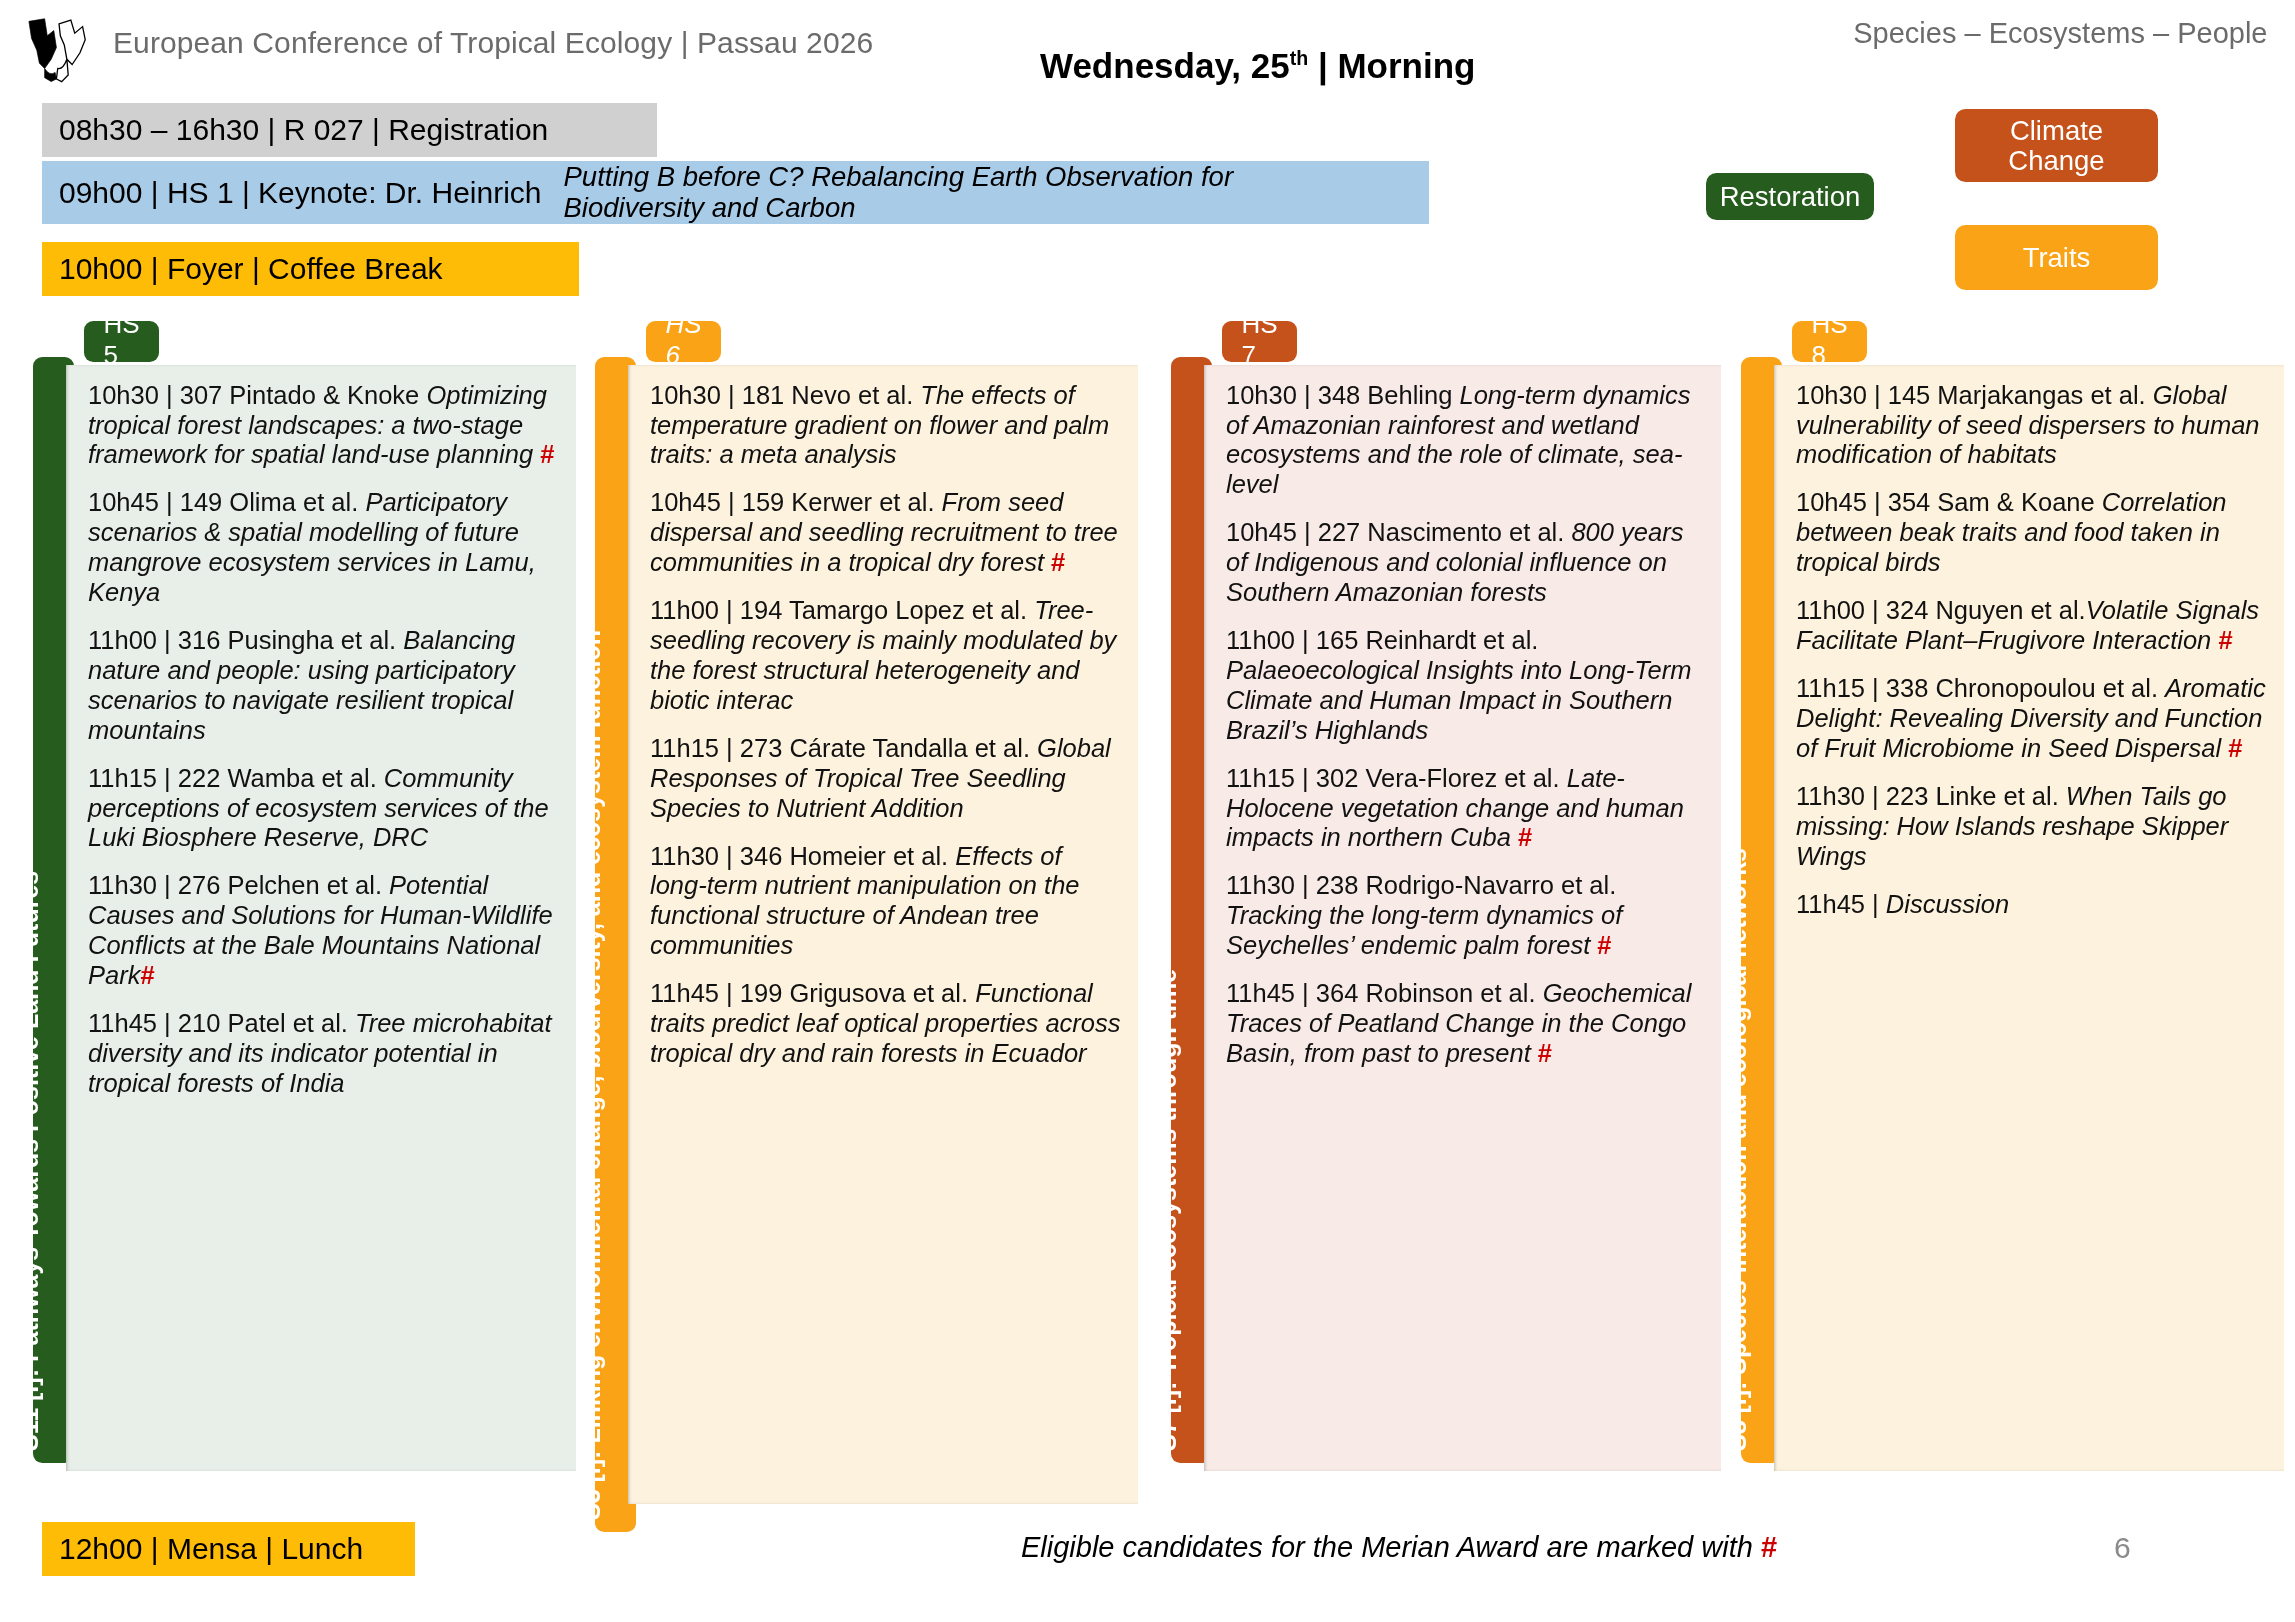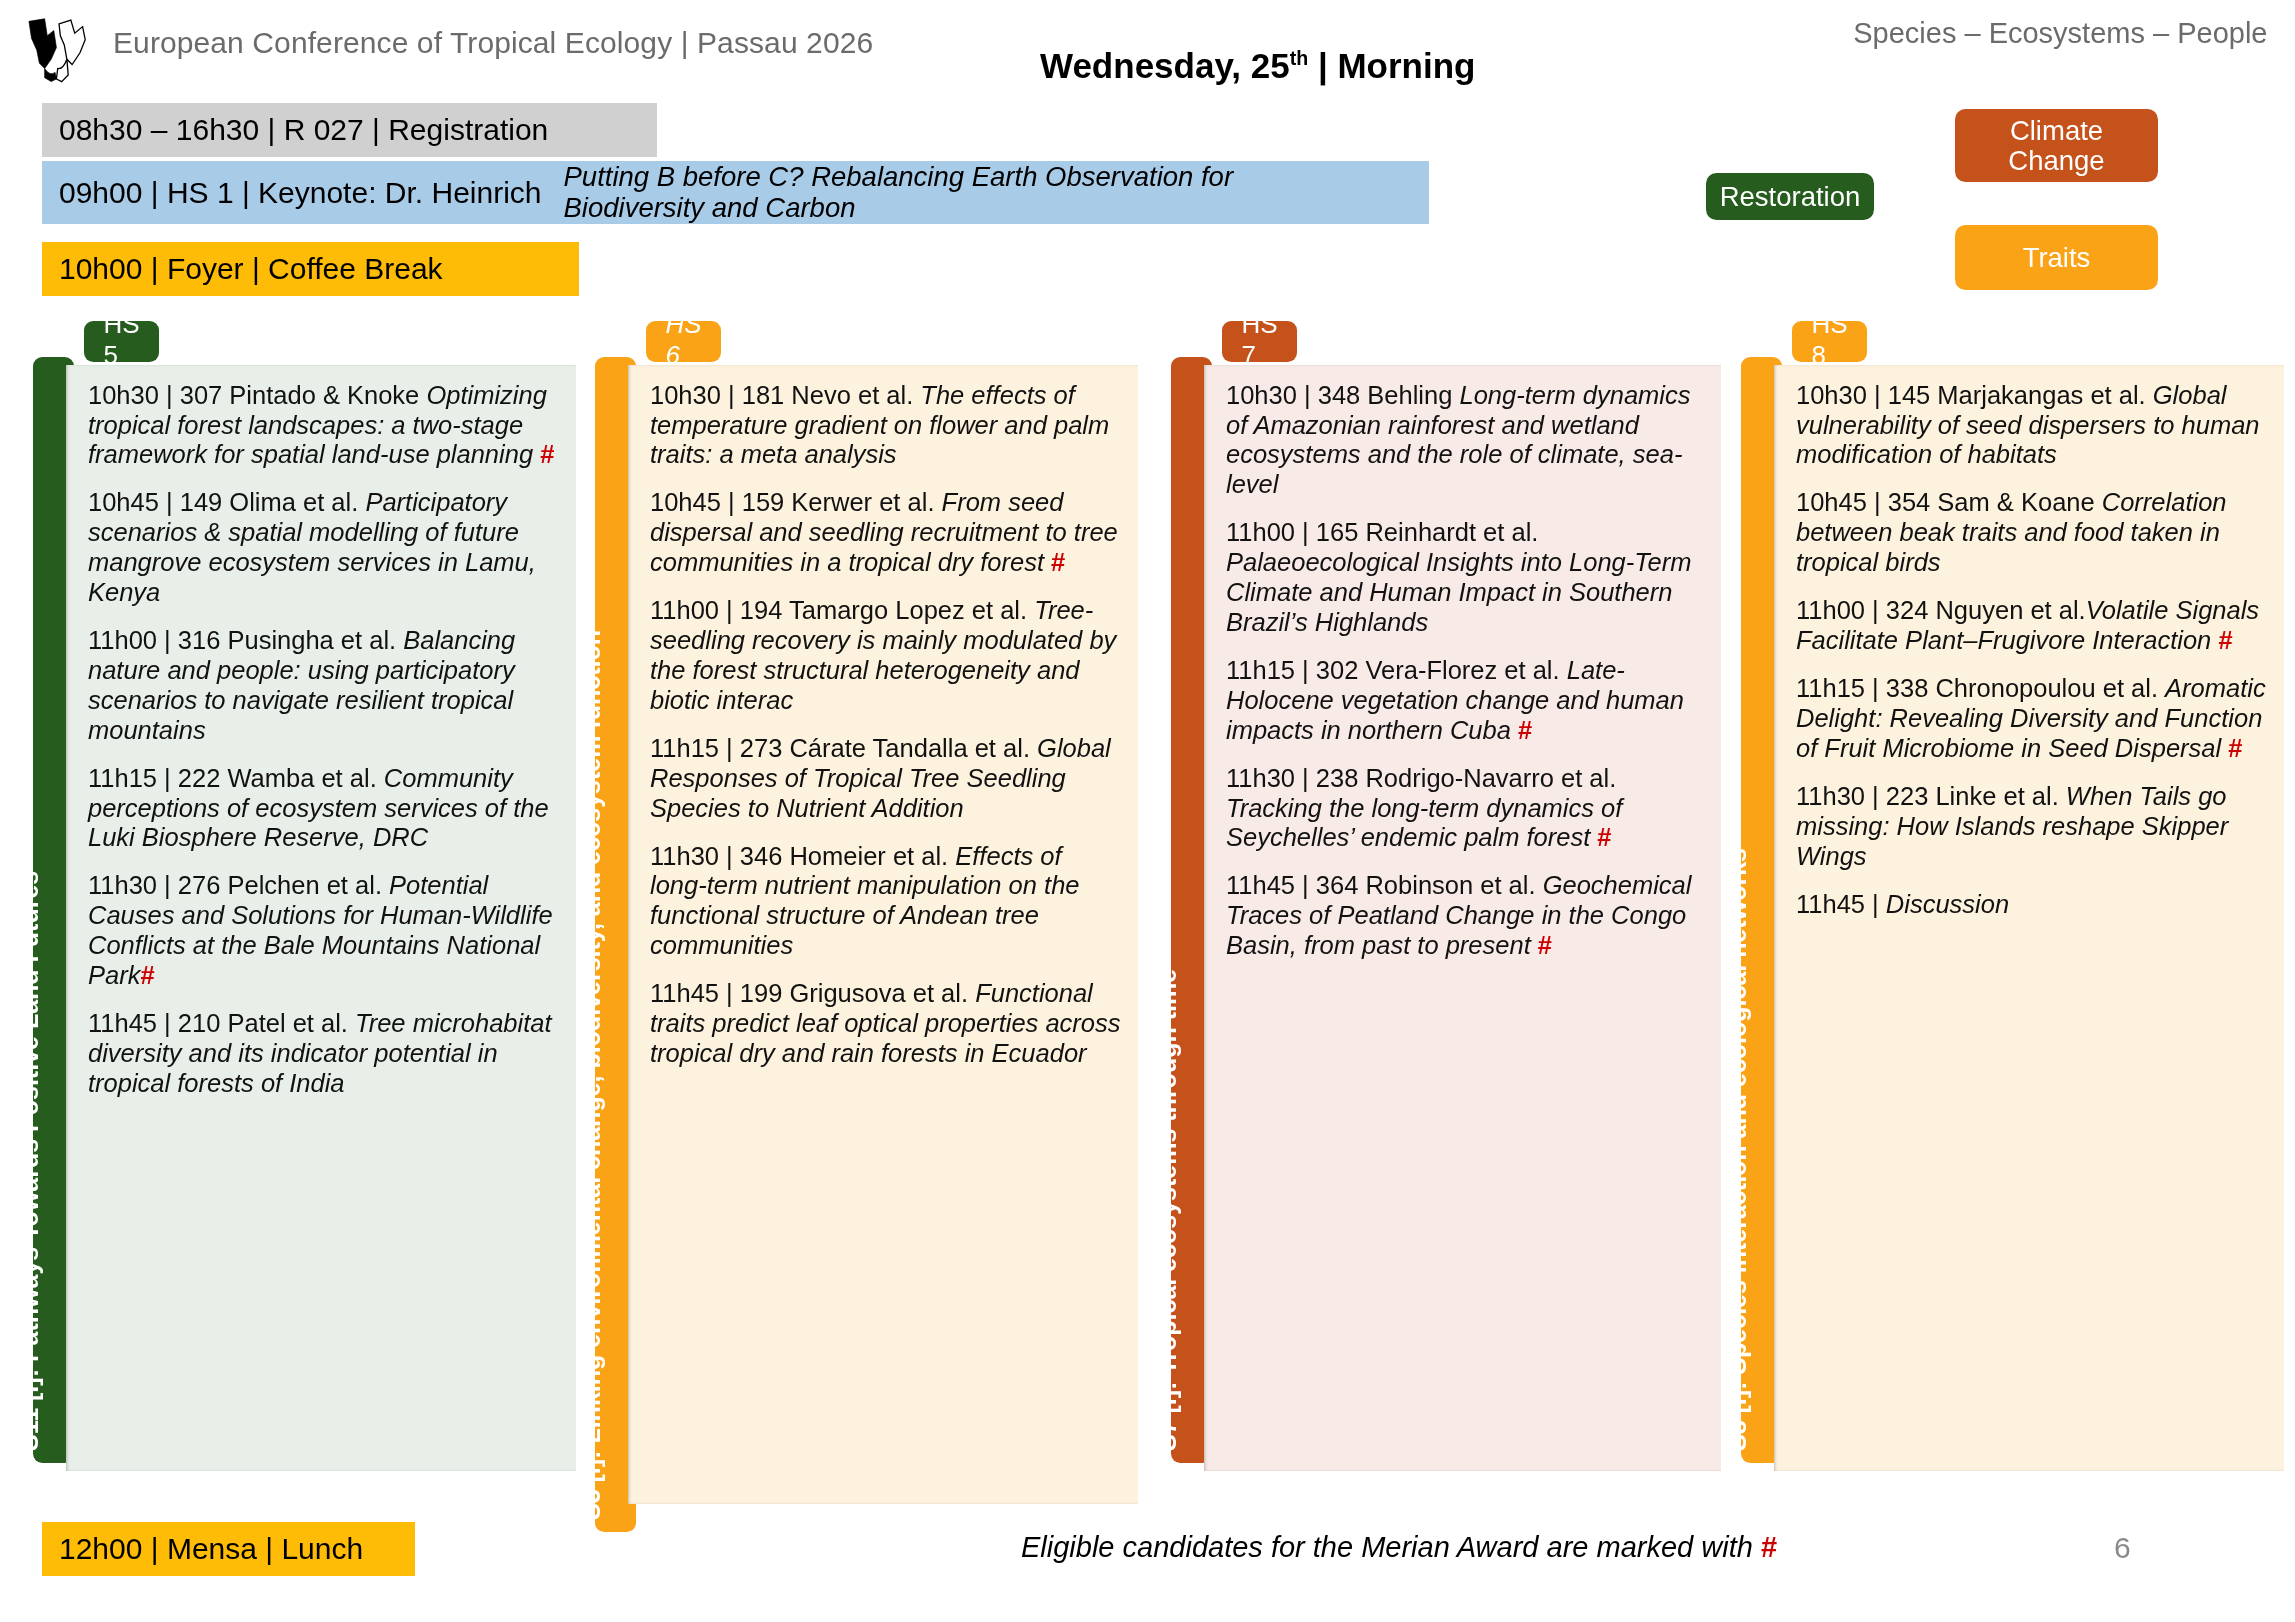--- a/index.html
+++ b/index.html
@@ -216,20 +216,21 @@
     </div>
 </div>
 
 <div class="column" id="col3">
   <div class="hs-chip" style="background: rgb(196, 82, 26);">HS 7</div>
   <div class="spine" style="background: rgb(196, 82, 26);">
     <span class="spine-label">S7 [I]: Tropical ecosystems through time</span>
   </div>
   <div class="panel" style="background: rgb(248, 234, 230);">
       <div class="talk"><span class="meta">10h30 | 348 Behling </span><span class="ttl">Long-term dynamics of Amazonian rainforest and wetland ecosystems and the role of climate, sea-level</span></div>
+      <div class="talk"><span class="meta">10h45 | 227 Nascimento et al. </span><span class="ttl">800 years of Indigenous and colonial influence on Southern Amazonian forests</span></div>
       <div class="talk"><span class="meta">11h00 | 165 Reinhardt et al. </span><span class="ttl">Palaeoecological Insights into Long-Term Climate and Human Impact in Southern Brazil’s Highlands</span></div>
       <div class="talk"><span class="meta">11h15 | 302 Vera-Florez et al. </span><span class="ttl">Late-Holocene vegetation change and human impacts in northern Cuba </span><span class="hash">#</span></div>
       <div class="talk"><span class="meta">11h30 | 238 Rodrigo-Navarro et al. </span><span class="ttl">Tracking the long-term dynamics of Seychelles’ endemic palm forest </span><span class="hash">#</span></div>
       <div class="talk"><span class="meta">11h45 | 364 Robinson et al. </span><span class="ttl">Geochemical Traces of Peatland Change in the Congo Basin, from past to present </span><span class="hash">#</span></div>
     </div>
 </div>
 
 <div class="column" id="col4">
   <div class="hs-chip" style="background: rgb(250, 163, 23);">HS 8</div>
   <div class="spine" style="background: rgb(250, 163, 23);">

